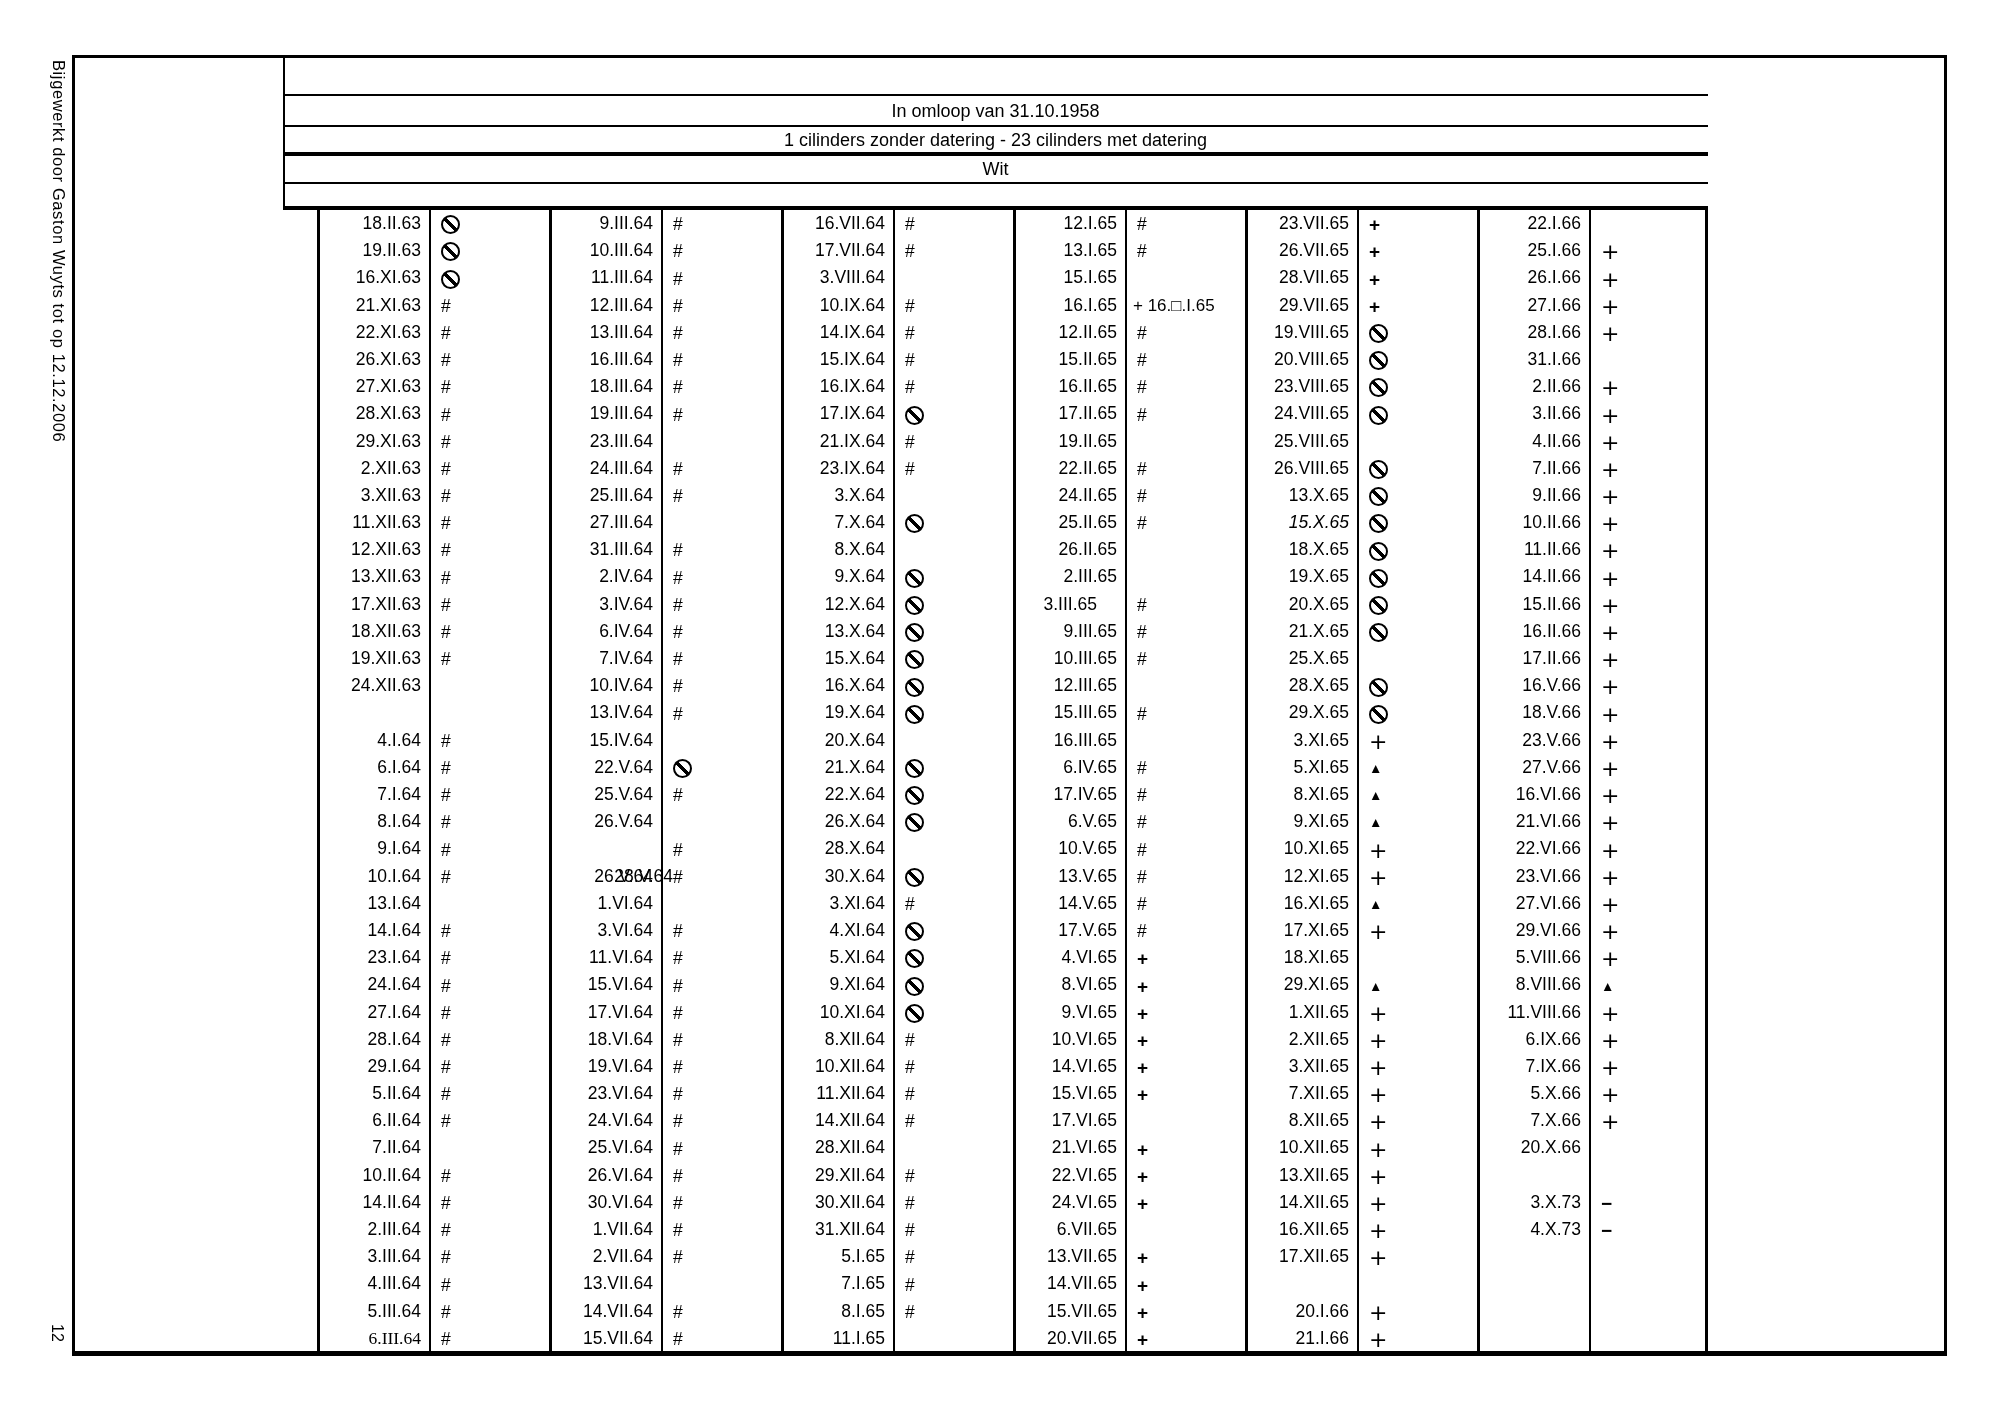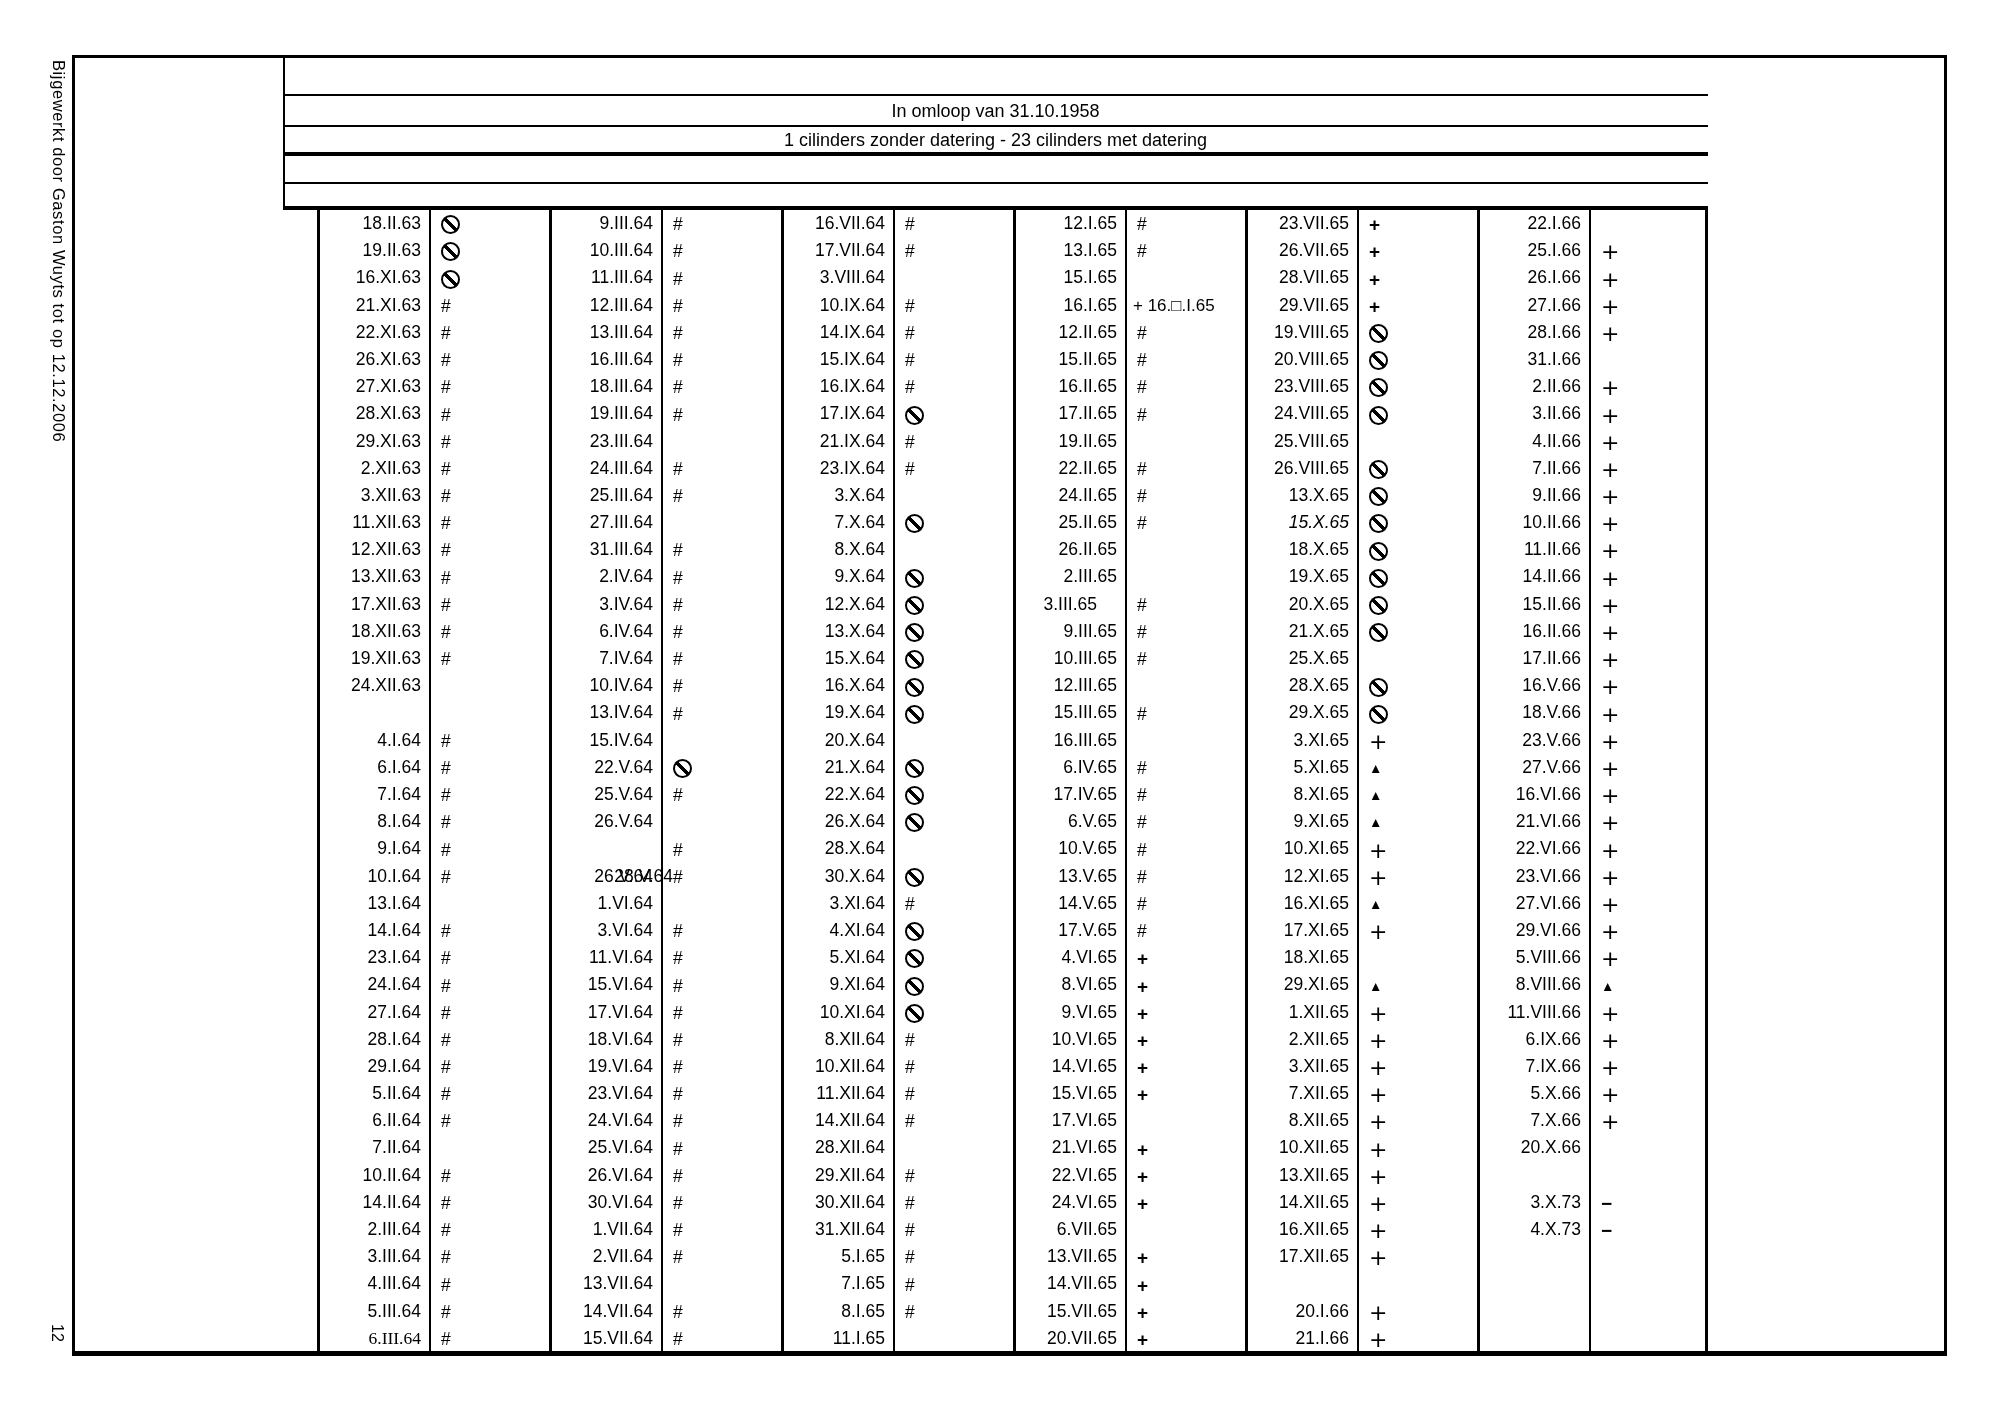--- a/index.html
+++ b/index.html
@@ -60,20 +60,21 @@
 
   <div class="vline" style="left:283px;top:57px;width:2px;height:153px;"></div>
   <div class="hline" style="left:283px;top:94px;width:1425px;height:2px;"></div>
   <div class="hline" style="left:283px;top:125px;width:1425px;height:2px;"></div>
   <div class="hline" style="left:283px;top:152px;width:1425px;height:4px;"></div>
   <div class="hline" style="left:283px;top:182px;width:1425px;height:2px;"></div>
   <div class="hline" style="left:283px;top:206px;width:1425px;height:4px;"></div>
 
   <div class="head-text t-sub1">In omloop van 31.10.1958</div>
   <div class="head-text t-sub2">1 cilinders zonder datering - 23 cilinders met datering</div>
+  <div class="head-text t-wit">Wit</div>
 
   <div id="table-body">
       <div class="vline" style="left: 317px; top: 210px; width: 3px; height: 1142px;"></div>
       <div class="vline" style="left: 549px; top: 210px; width: 3px; height: 1142px;"></div>
       <div class="vline" style="left: 781px; top: 210px; width: 3px; height: 1142px;"></div>
       <div class="vline" style="left: 1013px; top: 210px; width: 3px; height: 1142px;"></div>
       <div class="vline" style="left: 1245px; top: 210px; width: 3px; height: 1142px;"></div>
       <div class="vline" style="left: 1477px; top: 210px; width: 3px; height: 1142px;"></div>
       <div class="vline" style="left: 1705px; top: 210px; width: 3px; height: 1142px;"></div>
       <div class="vline" style="left: 429px; top: 210px; width: 2px; height: 1142px;"></div>

